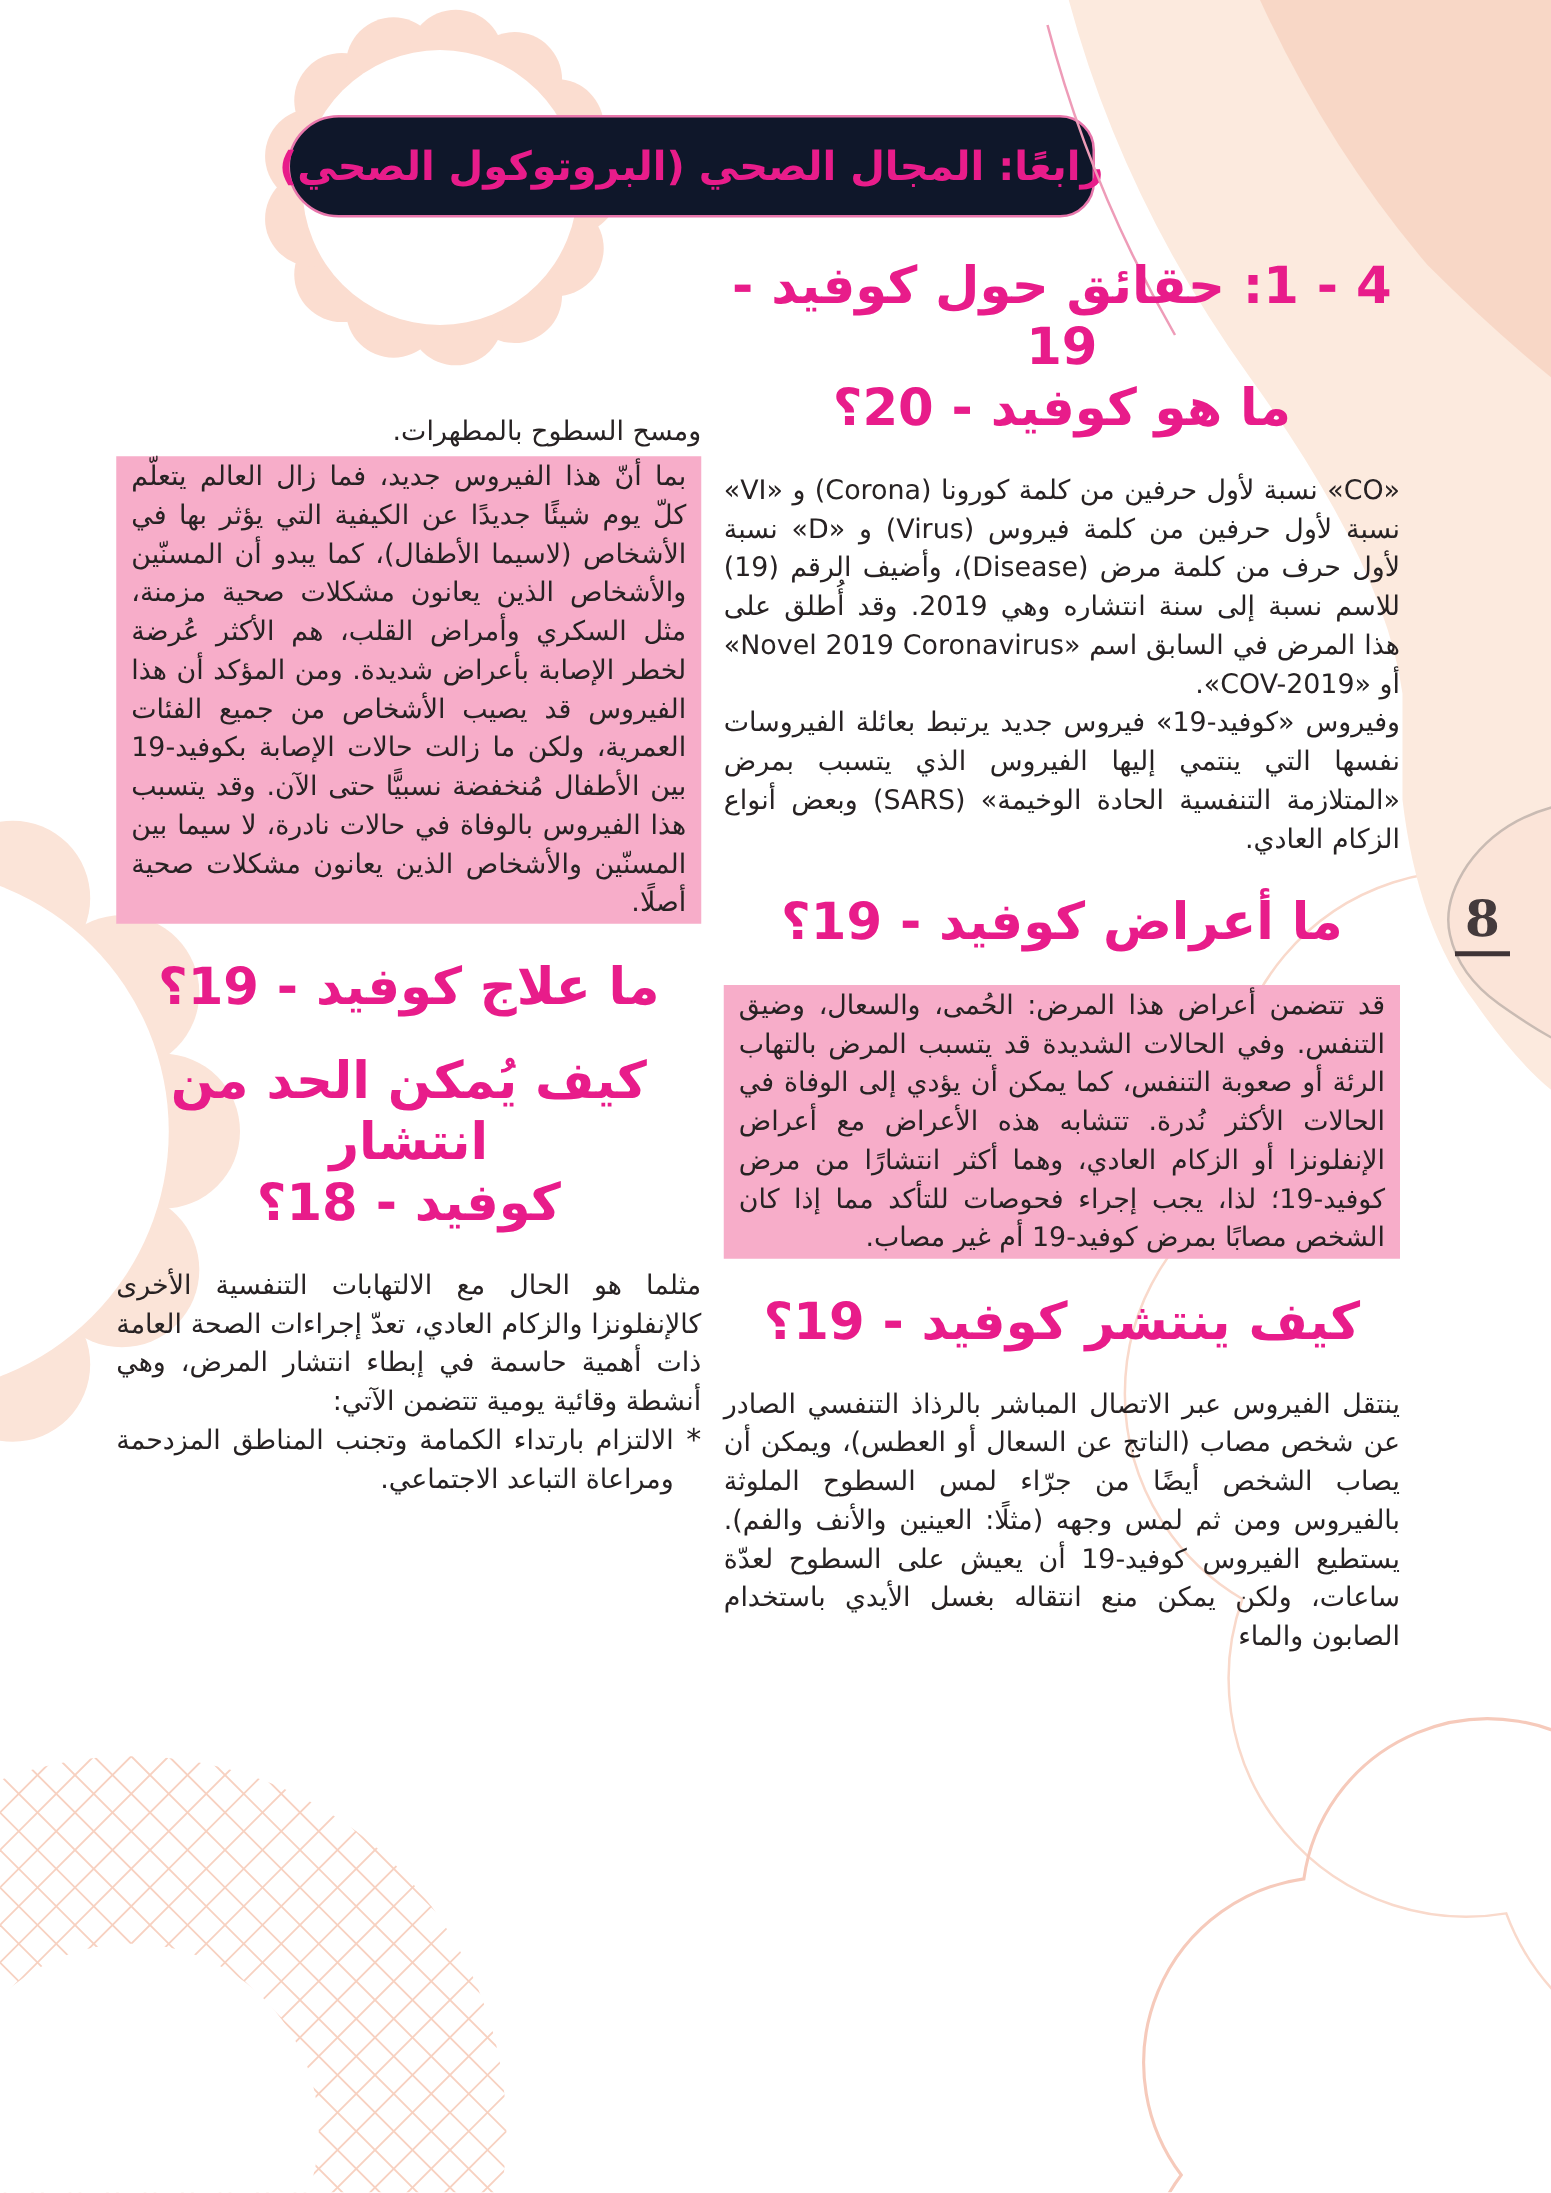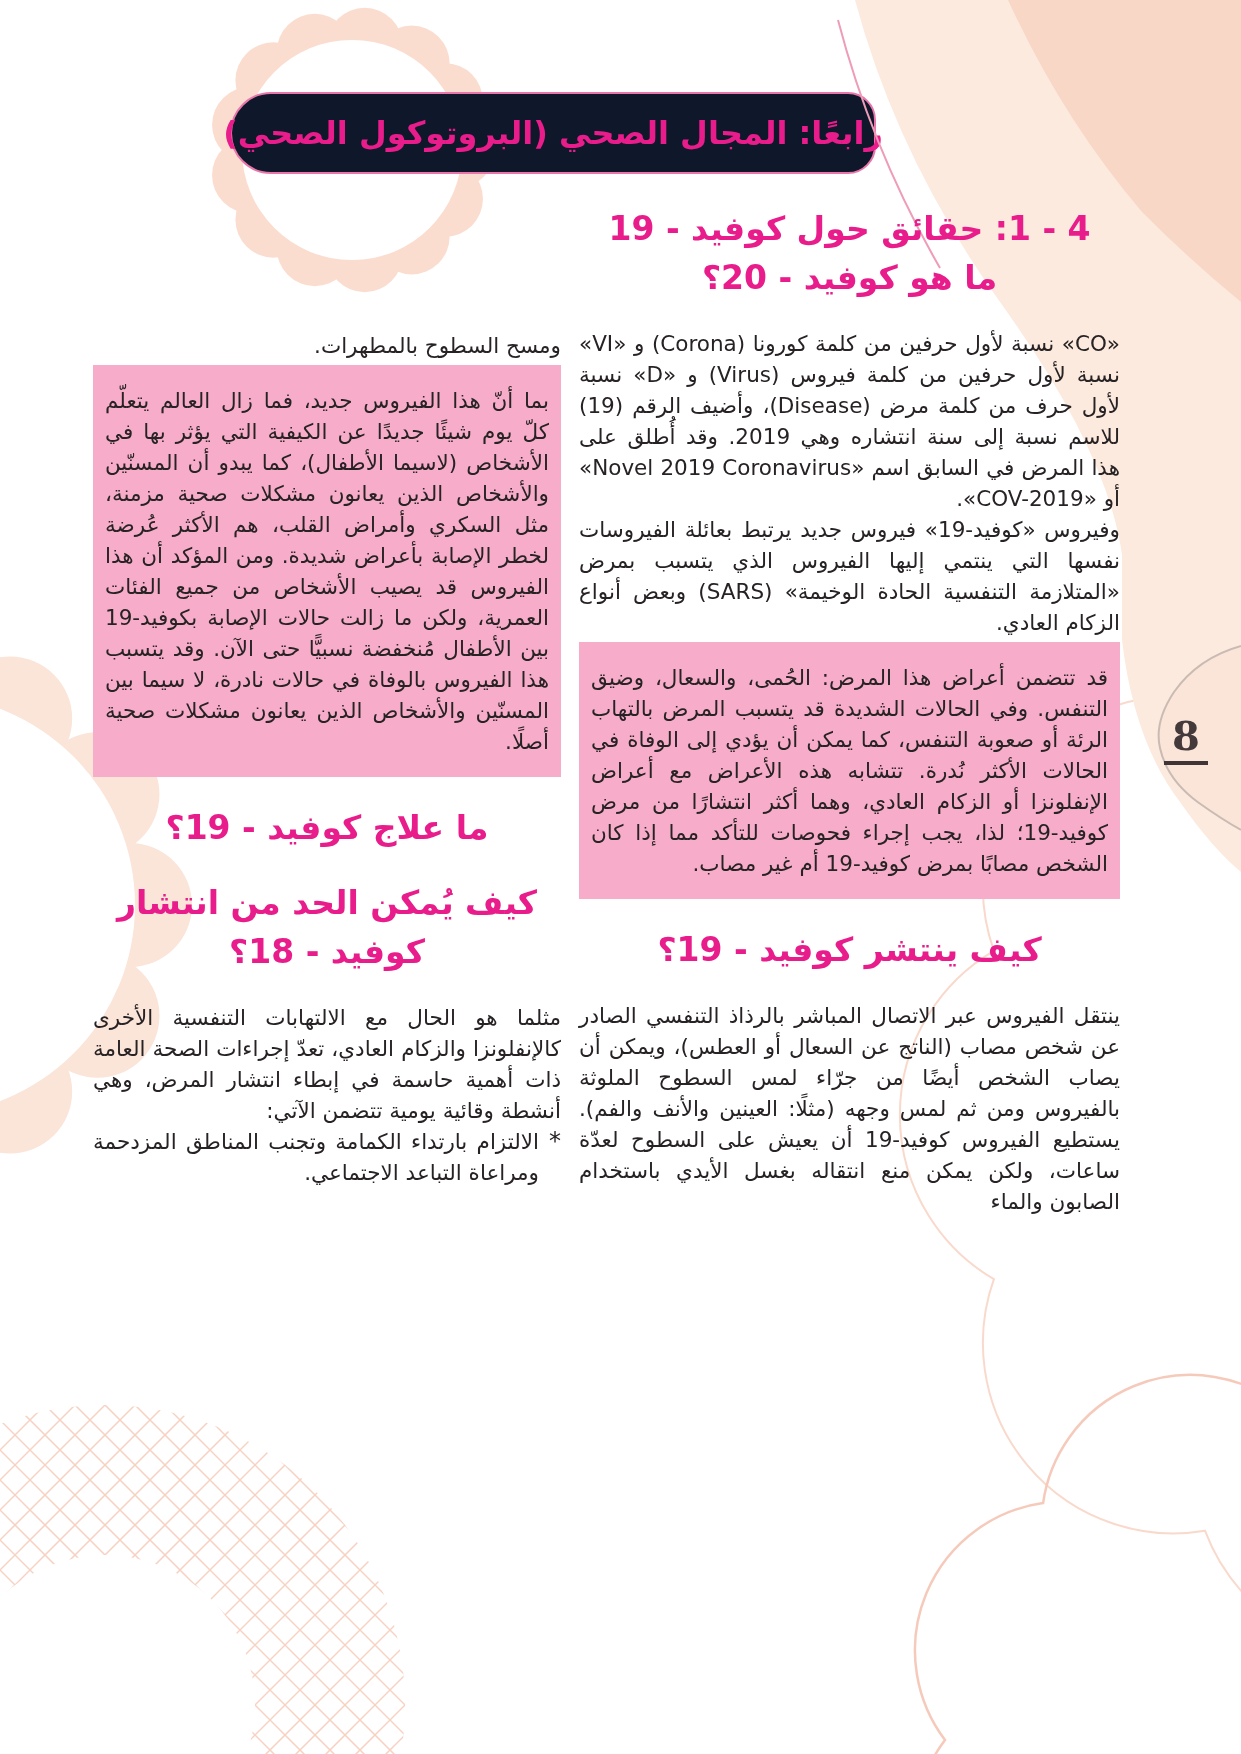--- a/index.html
+++ b/index.html
@@ -29,30 +29,30 @@
   .page-num{
     position:absolute;left:1164px;top:712px;width:44px;z-index:3;
     font-family:"DejaVu Serif",serif;font-weight:bold;font-size:40px;
     color:#443a3c;text-align:center;border-bottom:4px solid #3f3436;
     padding-bottom:2px;
   }
   .col{position:absolute;z-index:3;}
   .col-right{top:204px;right:121px;width:541px;}
   .col-left{top:330px;left:93px;width:468px;}
   .pink-heading{
-    color:var(--pink);text-align:center;font-size:33px;font-weight:bold;
+    color:var(--pink);text-align:center;font-size:41px;font-weight:bold;
     line-height:49px;margin:0 0 26px 0;
   }
   .pink-heading .hl{display:block;}
   .mt{margin-top:26px;}
   .body{
     font-size:21.5px;line-height:31px;color:var(--ink);
     text-align:justify;margin:0;
   }
-  .highlight{background:var(--hl);padding:20px 12px;margin-top:4px;}
+  .highlight{background:var(--hl);padding:1px 12px;margin-top:4px;}
   .bullet{display:flex;gap:10px;align-items:flex-start;}
   .bullet .star{font-size:24px;line-height:31px;}
 </style>
 </head>
 <body>
 
 <div class="page">
 
   <svg id="decor" width="1241" height="1754" viewBox="0 0 1241 1754">
     <g id="g-under">
@@ -192,20 +192,23 @@
   <div class="page-num">8</div>
 
   <section class="col col-right">
     <h2 class="pink-heading">
       <span class="hl">4 - 1: حقائق حول كوفيد - 19</span>
       <span class="hl">ما هو كوفيد - 20؟</span>
     </h2>
     <p class="body">«CO» نسبة لأول حرفين من كلمة كورونا (Corona) و «VI» نسبة لأول حرفين من كلمة فيروس (Virus) و «D» نسبة لأول حرف من كلمة مرض (Disease)، وأضيف الرقم (19) للاسم نسبة إلى سنة انتشاره وهي 2019. وقد أُطلق على هذا المرض في السابق اسم «Novel 2019 Coronavirus» أو «COV-2019».</p>
     <p class="body">وفيروس «كوفيد-19» فيروس جديد يرتبط بعائلة الفيروسات نفسها التي ينتمي إليها الفيروس الذي يتسبب بمرض «المتلازمة التنفسية الحادة الوخيمة» (SARS) وبعض أنواع الزكام العادي.</p>
 
+    <h2 class="pink-heading mt">
+      <span class="hl">ما أعراض كوفيد - 19؟</span>
+    </h2>
     <p class="body highlight">قد تتضمن أعراض هذا المرض: الحُمى، والسعال، وضيق التنفس. وفي الحالات الشديدة قد يتسبب المرض بالتهاب الرئة أو صعوبة التنفس، كما يمكن أن يؤدي إلى الوفاة في الحالات الأكثر نُدرة. تتشابه هذه الأعراض مع أعراض الإنفلونزا أو الزكام العادي، وهما أكثر انتشارًا من مرض كوفيد-19؛ لذا، يجب إجراء فحوصات للتأكد مما إذا كان الشخص مصابًا بمرض كوفيد-19 أم غير مصاب.</p>
 
     <h2 class="pink-heading mt">
       <span class="hl">كيف ينتشر كوفيد - 19؟</span>
     </h2>
     <p class="body">ينتقل الفيروس عبر الاتصال المباشر بالرذاذ التنفسي الصادر عن شخص مصاب (الناتج عن السعال أو العطس)، ويمكن أن يصاب الشخص أيضًا من جرّاء لمس السطوح الملوثة بالفيروس ومن ثم لمس وجهه (مثلًا: العينين والأنف والفم). يستطيع الفيروس كوفيد-19 أن يعيش على السطوح لعدّة ساعات، ولكن يمكن منع انتقاله بغسل الأيدي باستخدام الصابون والماء</p>
   </section>
 
   <section class="col col-left">
     <p class="body">ومسح السطوح بالمطهرات.</p>

